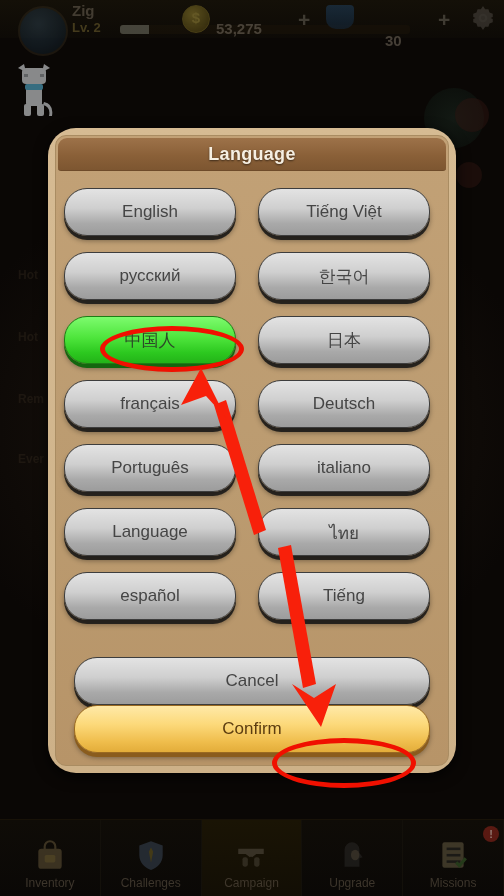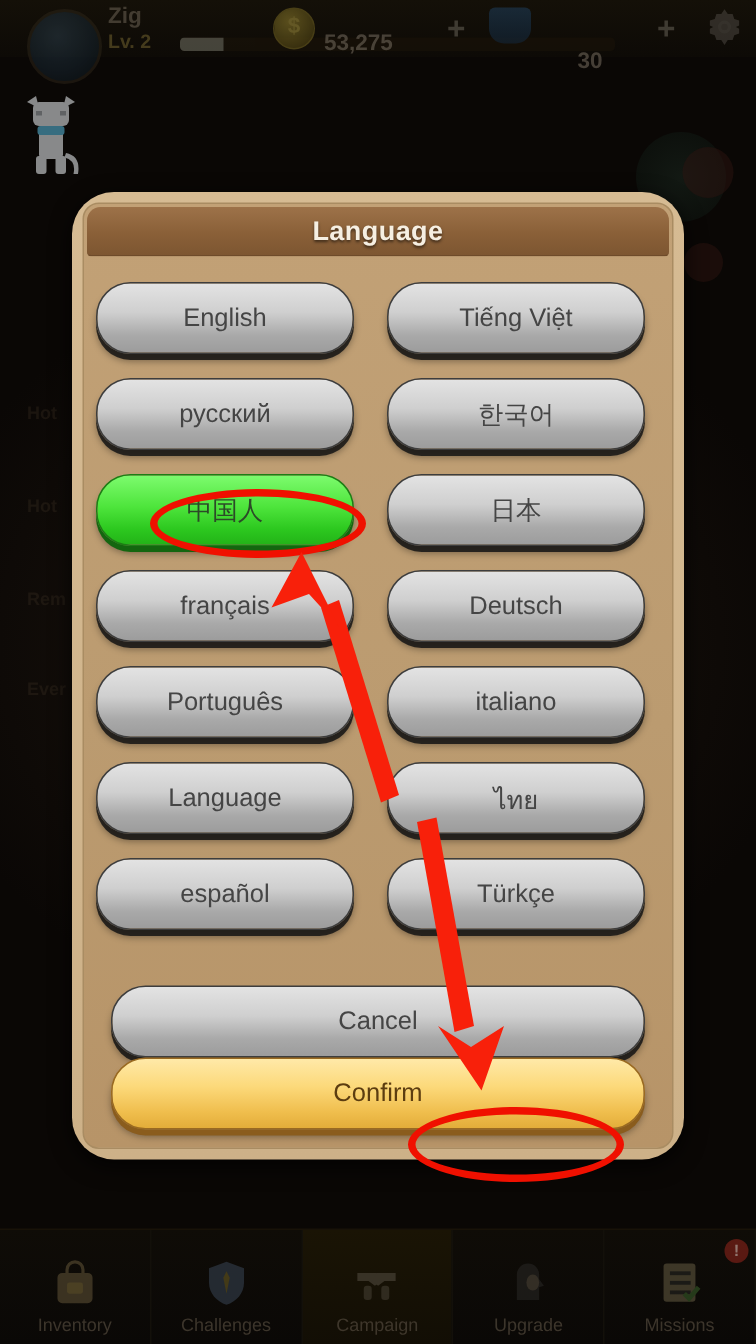--- a/index.html
+++ b/index.html
@@ -412,21 +412,21 @@
         <div class="gbtn">한국어</div>
         <div class="gbtn selected">中国人</div>
         <div class="gbtn">日本</div>
         <div class="gbtn">français</div>
         <div class="gbtn">Deutsch</div>
         <div class="gbtn">Português</div>
         <div class="gbtn">italiano</div>
         <div class="gbtn">Language</div>
         <div class="gbtn">ไทย</div>
         <div class="gbtn">español</div>
-        <div class="gbtn">Türkçe</div>
+        <div class="gbtn">Tiếng</div>
       </div>
 
       <div class="dialog-footer">
         <div class="gbtn">Cancel</div>
         <div class="gbtn confirm">Confirm</div>
       </div>
 
     </div>
   </div>
 

